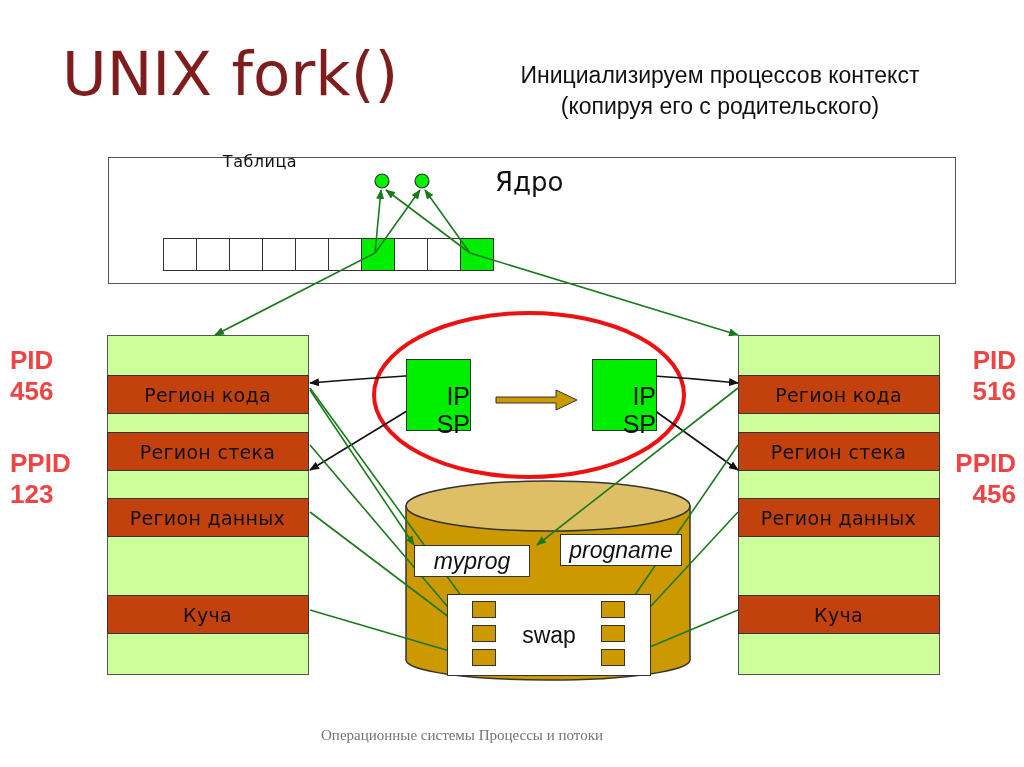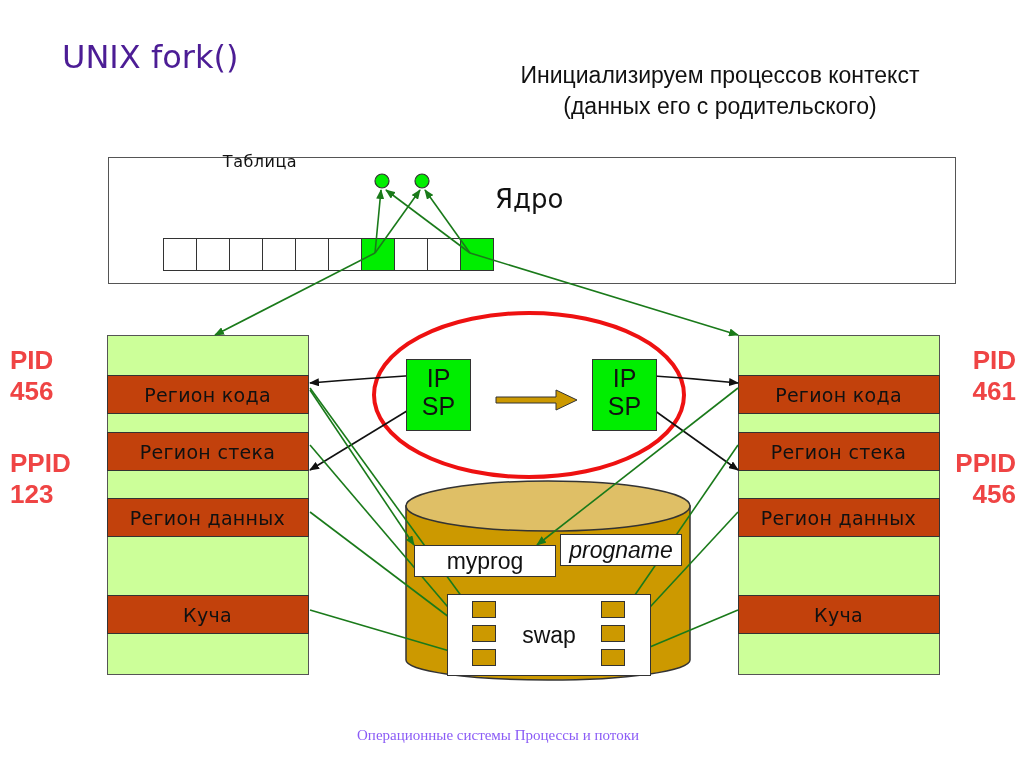--- a/index.html
+++ b/index.html
@@ -1,53 +1,53 @@
 <!DOCTYPE html>
 <html><head>
 <meta charset="utf-8">
 <style>
   html, body { margin:0; padding:0; background:#ffffff; }
   body { width:1024px; height:767px; position:relative; overflow:hidden; font-family:"DejaVu Sans", sans-serif; }
   .abs { position:absolute; }
-  #title { left:62px; top:38px; font-size:32px; color:#4c1d95; font-family:"DejaVu Sans", sans-serif; letter-spacing:0px; }
+  #title { left:62px; top:38px; font-size:61px; color:#7f1d1d; font-family:"DejaVu Sans", sans-serif; letter-spacing:0px; }
   #subtitle { left:430px; top:60px; width:580px; text-align:center; font-family:"Liberation Sans", sans-serif; font-size:23px; line-height:31px; color:#111; }
   #kernel-box { left:108px; top:157px; width:848px; height:127px; border:1.5px solid #555; box-sizing:border-box; background:#fff; }
-  #kernel-label { left:495px; top:184px; font-size:26px; color:#111; }
+  #kernel-label { left:495px; top:167px; font-size:26px; color:#111; }
   #table-label { left:170px; top:150px; width:180px; text-align:center; font-size:16px; line-height:23px; letter-spacing:0.5px; color:#111; }
   #desc-table { left:164px; top:238px; height:32px; display:flex; }
   .cell { width:32px; height:31px; border:1px solid #333; margin-left:-1px; background:#fff; box-sizing:content-box; }
   .cell.on { background:#00ee00; }
   .proc { width:202px; height:340px; top:335px; background:#ccff99; border:1.5px solid #555; box-sizing:border-box; }
   #proc-left { left:107px; }
   #proc-right { left:738px; }
   .region { position:absolute; left:-1.5px; width:202px; height:39px; background:#c2410c; border:1.5px solid #333; box-sizing:border-box; display:flex; align-items:center; justify-content:center; font-size:19px; color:#111; letter-spacing:0.3px; }
   .pid { font-family:"Liberation Sans", sans-serif; font-weight:bold; font-size:26px; line-height:31px; color:#ef4444; }
   #pid-left { left:10px; top:345px; }
   #ppid-left { left:10px; top:448px; }
   #pid-right { right:8px; top:345px; text-align:right; }
   #ppid-right { right:8px; top:448px; text-align:right; }
-  .reg-box { width:65px; height:72px; background:#00ee00; border:1.5px solid #333; box-sizing:border-box; font-family:"Liberation Sans", sans-serif; font-size:25px; line-height:28px; text-align:center; padding-top:4px; color:#111; }
+  .reg-box { width:65px; height:72px; background:#00ee00; border:1.5px solid #333; box-sizing:border-box; font-family:"Liberation Sans", sans-serif; font-size:25px; line-height:28px; text-align:right; padding-top:22px; color:#111; }
   #regs-left { left:406px; top:359px; }
   #regs-right { left:592px; top:359px; }
   #diagram-svg { left:0; top:0; }
   .file-label { font-family:"Liberation Sans", sans-serif; font-size:23px; color:#111; background:#fff; border:1.5px solid #333; box-sizing:border-box; height:32px; display:flex; align-items:center; justify-content:center; }
-  #file-myprog { left:414px; top:545px; width:142px; }
+  #file-myprog { left:414px; top:545px; width:116px;font-style:italic; }
   #file-progname { left:560px; top:534px; width:122px;font-style:italic; }
   #swap-area { left:447px; top:594px; width:204px; height:82px; background:#fff; border:1.5px solid #333; box-sizing:border-box; }
   #swap-label { left:447px; top:622px; width:204px; text-align:center; font-family:"Liberation Sans", sans-serif; font-size:23px; color:#111; }
   .page { width:24px; height:17px; background:#cc9900; border:1.5px solid #333; box-sizing:border-box; }
-  #footer { left:0; top:727px; width:924px; text-align:center; font-family:"Liberation Serif", serif; font-size:15px; color:#8b5cf6;padding-left:36px; }
+  #footer { left:0; top:727px; width:924px; text-align:center; font-family:"Liberation Serif", serif; font-size:15px; color:#737373; }
 </style>
 </head>
 <body>
 
 <div id="title" class="abs">UNIX fork()</div>
 <div id="subtitle" class="abs">
   <div>Инициализируем процессов контекст</div>
-  <div>(данных его с родительского)</div>
+  <div>(копируя его с родительского)</div>
 </div>
 
 <div id="kernel-box" class="abs"></div>
 <div id="kernel-label" class="abs">Ядро</div>
 <div id="table-label" class="abs">
   <div>Таблица</div>
 </div>
 <div id="desc-table" class="abs">
     <div class="cell"></div>
     <div class="cell"></div>
@@ -71,21 +71,21 @@
 </div>
 <div id="proc-left" class="abs proc">
   <div class="region" style="top:39px">Регион кода</div>
   <div class="region" style="top:96px">Регион стека</div>
   <div class="region" style="top:162px">Регион данных</div>
   <div class="region" style="top:259px">Куча</div>
 </div>
 
 <div id="pid-right" class="abs pid">
   <div>PID</div>
-  <div>461</div>
+  <div>516</div>
 </div>
 <div id="ppid-right" class="abs pid">
   <div>PPID</div>
   <div>456</div>
 </div>
 <div id="proc-right" class="abs proc">
   <div class="region" style="top:39px">Регион кода</div>
   <div class="region" style="top:96px">Регион стека</div>
   <div class="region" style="top:162px">Регион данных</div>
   <div class="region" style="top:259px">Куча</div>

